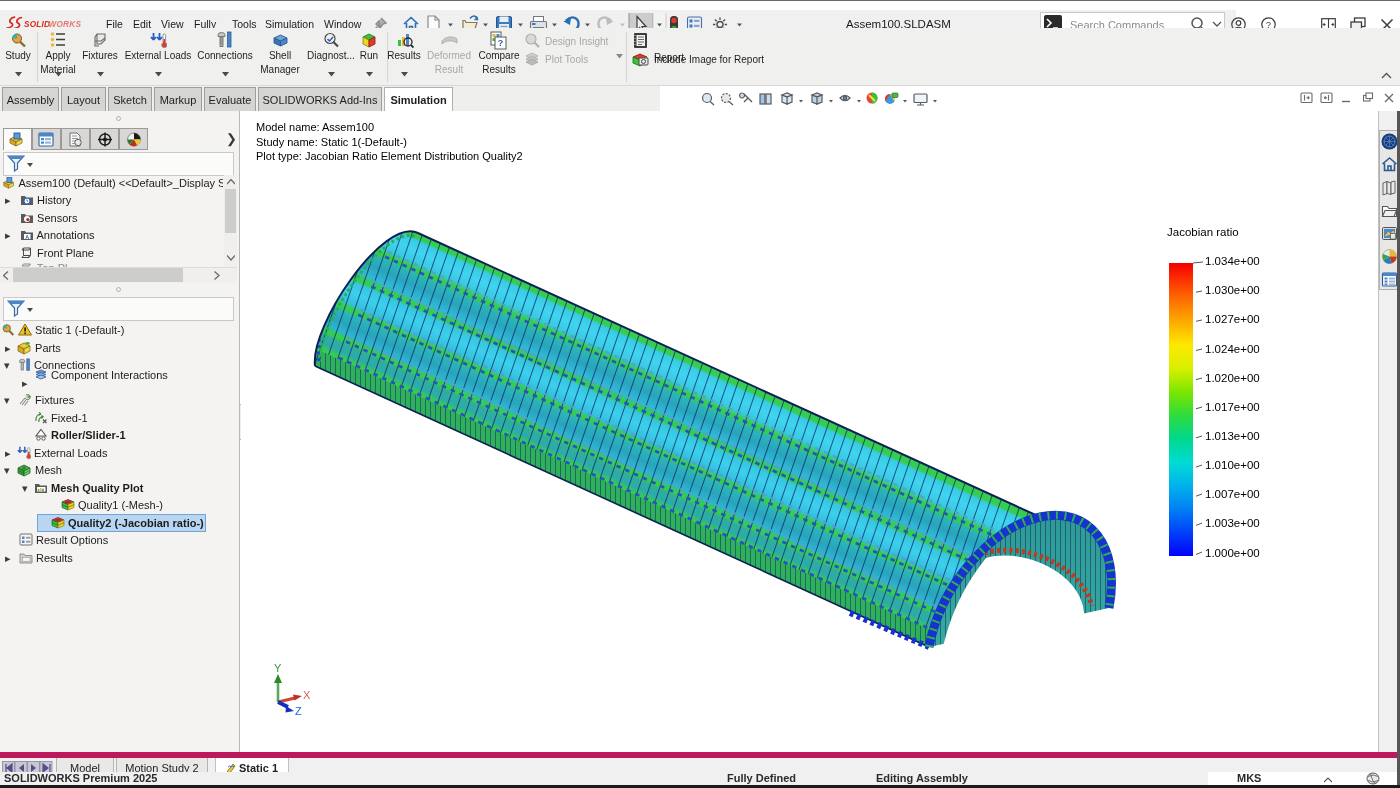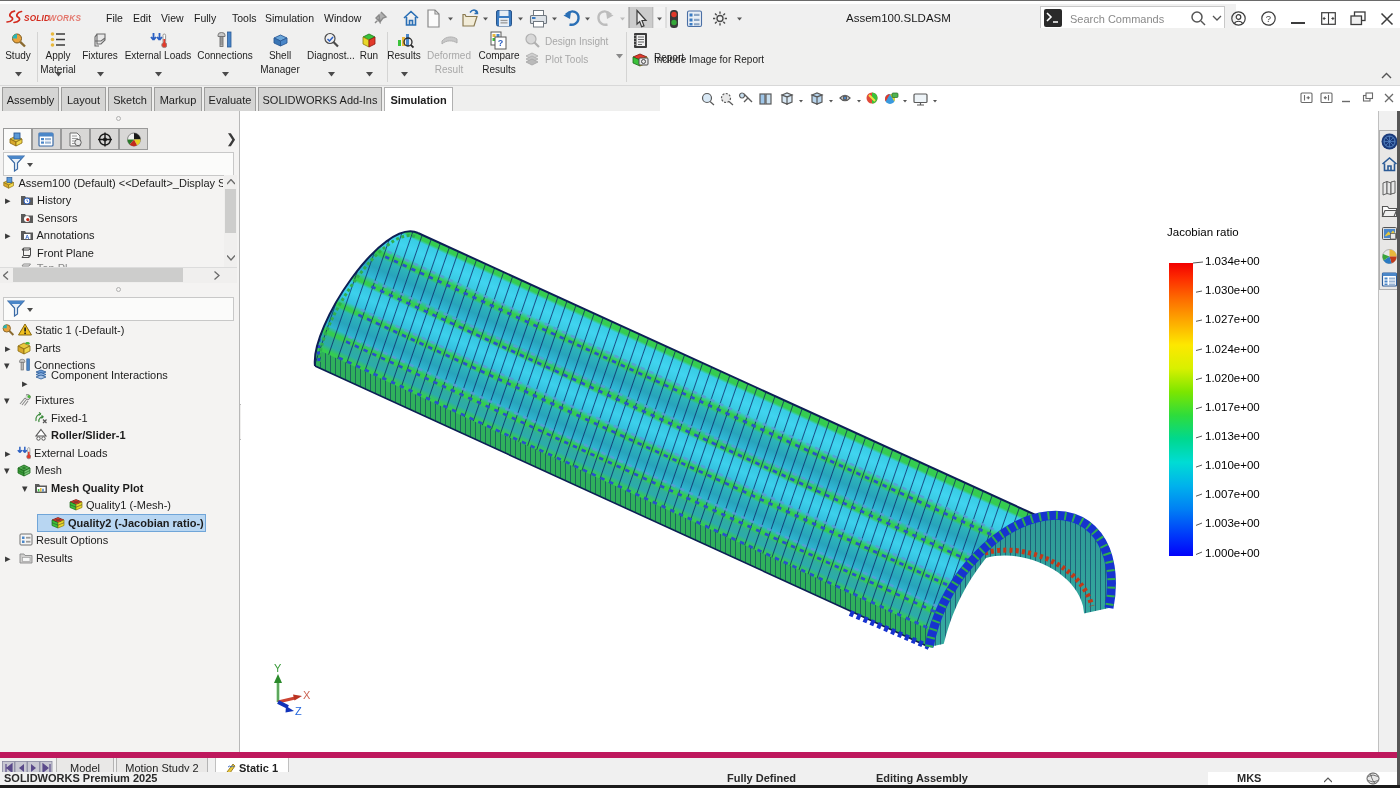--- a/index.html
+++ b/index.html
@@ -1,20 +1,20 @@
 <!DOCTYPE html>
 <html><head>
 <meta charset="utf-8">
 <style>
   * { margin:0; padding:0; box-sizing:border-box; }
   html,body { width:1400px; height:788px; overflow:hidden; }
   body { font-family:"Liberation Sans", sans-serif; position:relative; background:#fff; }
   .abs { position:absolute; }
   
-  #titlebar { left:0; top:4px; width:1236px; height:28px; background:#f0f0f0; }
+  #titlebar { left:0; top:10px; width:1236px; height:28px; background:#f0f0f0; }
   .menu { font-size:10.5px; color:#1a1a1a; }
   
   #ribbon { left:0; top:28px; width:1400px; height:58px; background:#f0f0ef; border-bottom:1px solid #d8d8d8;}
   .rlabel { font-size:10px; color:#1e1e1e; text-align:center; line-height:14px;}
   .rgray  { color:#a8a8a8; }
   .rsep { position:absolute; top:4px; height:50px; width:1px; background:#d4d4d3; }
   
   #tabrow { left:0; top:86px; width:1400px; height:25px; background:#fff; }
   .ctab { position:absolute; top:1px; height:24px; background:#d5d5d4; border:1px solid #9e9e9d; border-bottom:none; font-size:11px; color:#1e1e1e; display:flex; align-items:center; justify-content:center; }
   .ctab.active { background:#fff; font-weight:bold; border-color:#b0b0b0; }
@@ -539,21 +539,21 @@
         <path d="M4 3.5 L10 6.5 M10 3.5 L4 6.5 M7 2 V8 M1 7.5 L7 10.5 L13 7.5" stroke="#1a6a1a" stroke-width="0.6" fill="none"></path>
       </svg> Mesh</div>
   <div class="treerow" style="left:22px;top:368.5px;color:#3a3a3a;">▾</div>
   <div class="treerow" style="left:34px;top:368.5px;font-weight:bold;"><svg width="14" height="13" viewBox="0 0 14 13" style="vertical-align:-2px">
         <path d="M1 3 L5 3 L6 4.5 L13 4.5 L13 12 L1 12 Z" fill="#5a5a5a"></path>
         <rect x="3" y="6" width="8.5" height="4.5" fill="#fff"></rect>
         <rect x="3.8" y="8" width="1.6" height="2.5" fill="#3ac23a"></rect>
         <rect x="6" y="7" width="1.6" height="3.5" fill="#e8b83c"></rect>
         <rect x="8.2" y="7.7" width="1.6" height="2.8" fill="#4a86c8"></rect>
       </svg> Mesh Quality Plot</div>
-  <div class="treerow" style="left:69px;top:386px;"><svg width="14" height="13" viewBox="0 0 14 13" style="vertical-align:-2px">
+  <div class="treerow" style="left:61px;top:386px;"><svg width="14" height="13" viewBox="0 0 14 13" style="vertical-align:-2px">
         <path d="M1 4 L7 1.5 L13 4 L7 6.5 Z" fill="#e23a2a" stroke="#7a1a10" stroke-width="0.7"></path>
         <path d="M1 4 L1 9.5 L7 12 L7 6.5 Z" fill="#3ac23a" stroke="#1a6a1a" stroke-width="0.7"></path>
         <path d="M13 4 L13 9.5 L7 12 L7 6.5 Z" fill="#e8d82a" stroke="#8a7a10" stroke-width="0.7"></path>
         <path d="M4 2.8 L10 5.3 M10 2.8 L4 5.3 M1 6.7 L7 9.2 L13 6.7" stroke="#333" stroke-width="0.5" fill="none"></path>
       </svg> Quality1 (-Mesh-)</div>
   <div class="abs" style="left:37px;top:402.5px;width:169px;height:18px;background:#b8d6f2;border:1px solid #70a5d8;"></div>
   <div class="treerow" style="left:51px;top:403.5px;font-weight:bold;"><svg width="14" height="13" viewBox="0 0 14 13" style="vertical-align:-2px">
         <path d="M1 4 L7 1.5 L13 4 L7 6.5 Z" fill="#e23a2a" stroke="#7a1a10" stroke-width="0.7"></path>
         <path d="M1 4 L1 9.5 L7 12 L7 6.5 Z" fill="#3ac23a" stroke="#1a6a1a" stroke-width="0.7"></path>
         <path d="M13 4 L13 9.5 L7 12 L7 6.5 Z" fill="#e8d82a" stroke="#8a7a10" stroke-width="0.7"></path>
@@ -569,20 +569,21 @@
   <div class="treerow" style="left:5px;top:438.5px;color:#3a3a3a;">▸</div>
   <div class="treerow" style="left:19px;top:438.5px;"><svg width="14" height="13" viewBox="0 0 14 13" style="vertical-align:-2px">
         <path d="M1 3 L5 3 L6 4.5 L13 4.5 L13 12 L1 12 Z" fill="#d0cfce" stroke="#8a8a8a" stroke-width="0.9"></path>
         <rect x="3.5" y="6.5" width="7.5" height="3.8" fill="#f8f8f8" stroke="#a0a0a0" stroke-width="0.7"></rect>
       </svg> Results</div>
 </div>
 
 <div class="abs" style="left:240px;top:404px;width:9px;height:36px;background:#f0efee;border:1px solid #b8b8b8;border-left:none;border-radius:0 4px 4px 0;"></div>
 <div class="abs" style="left:243px;top:420px;width:3px;height:3px;border:1px solid #a0a0a0;border-radius:50%;"></div>
 <div class="abs" id="viewport">
+  <div class="abs vptext" style="left:15px;top:9px;line-height:14.5px;">Model name: Assem100<br>Study name: Static 1(-Default-)<br>Plot type: Jacobian Ratio Element Distribution Quality2</div>
   <svg class="abs" style="left:0;top:0" width="1137" height="641" viewBox="241 111 1137 641">
     <defs>
       <linearGradient id="surf" gradientUnits="userSpaceOnUse" x1="418" y1="233" x2="349.4" y2="381.9">
         <stop offset="0.0" stop-color="#35cc50"></stop>
         <stop offset="0.03" stop-color="#35cc50"></stop>
         <stop offset="0.0472" stop-color="#38cce4"></stop>
         <stop offset="0.1074" stop-color="#40d4f0"></stop>
         <stop offset="0.1676" stop-color="#3acae2"></stop>
         <stop offset="0.202" stop-color="#35cc50"></stop>
         <stop offset="0.218" stop-color="#35cc50"></stop>

